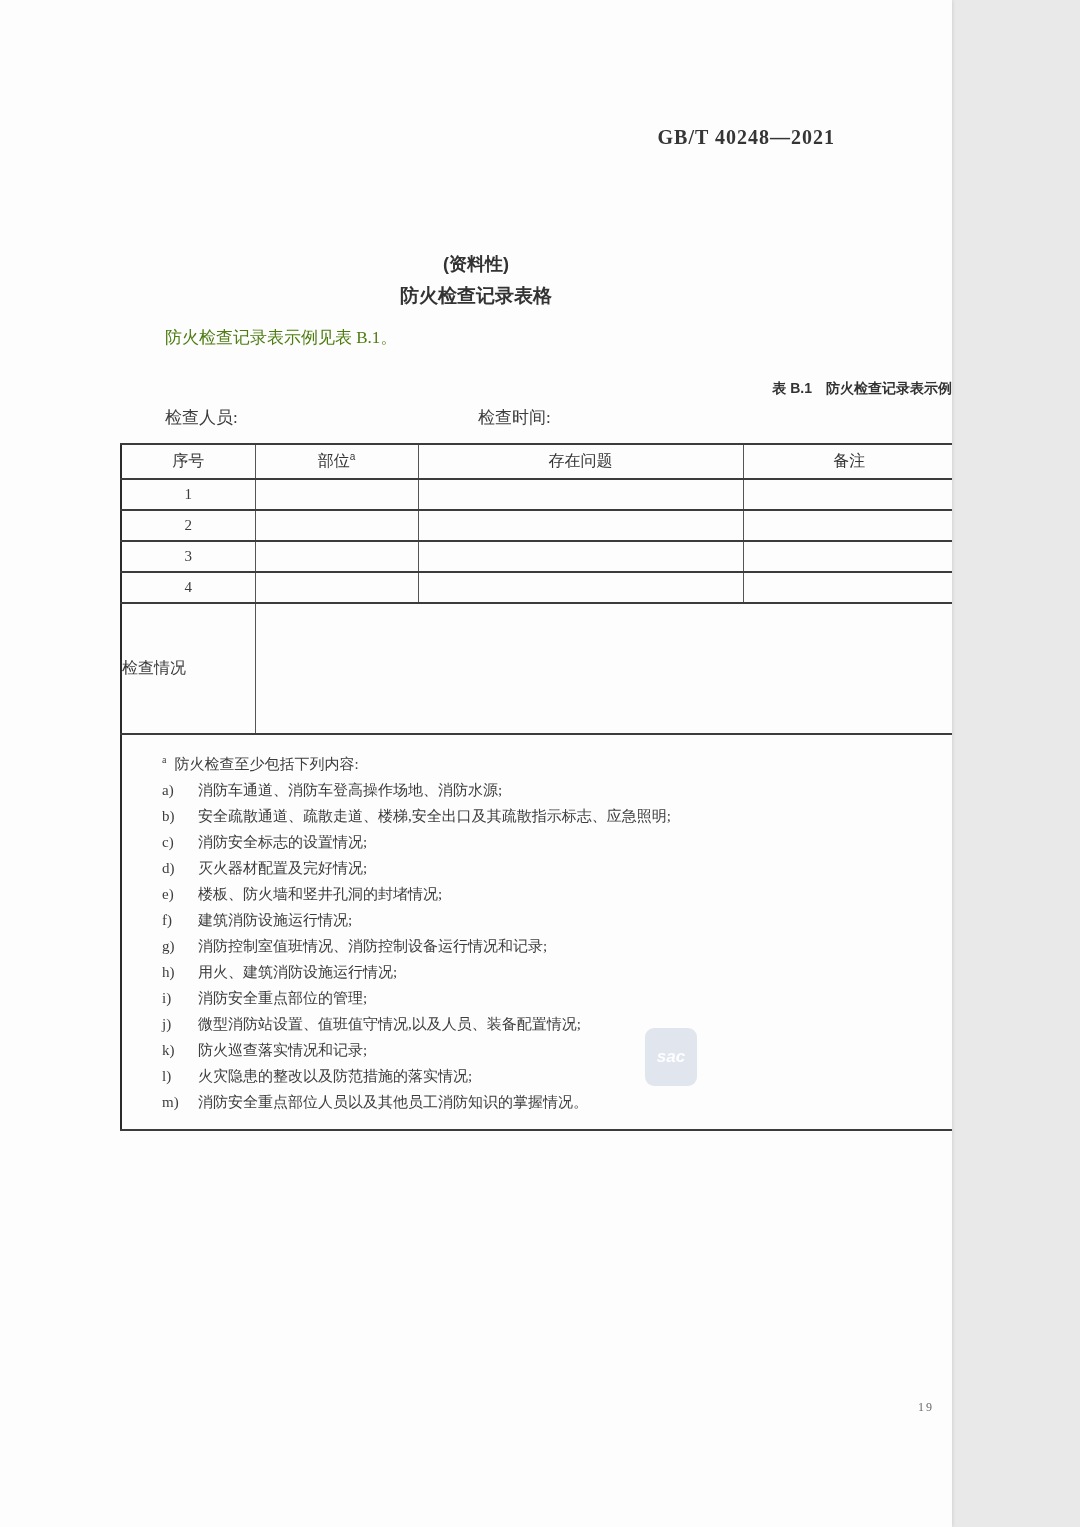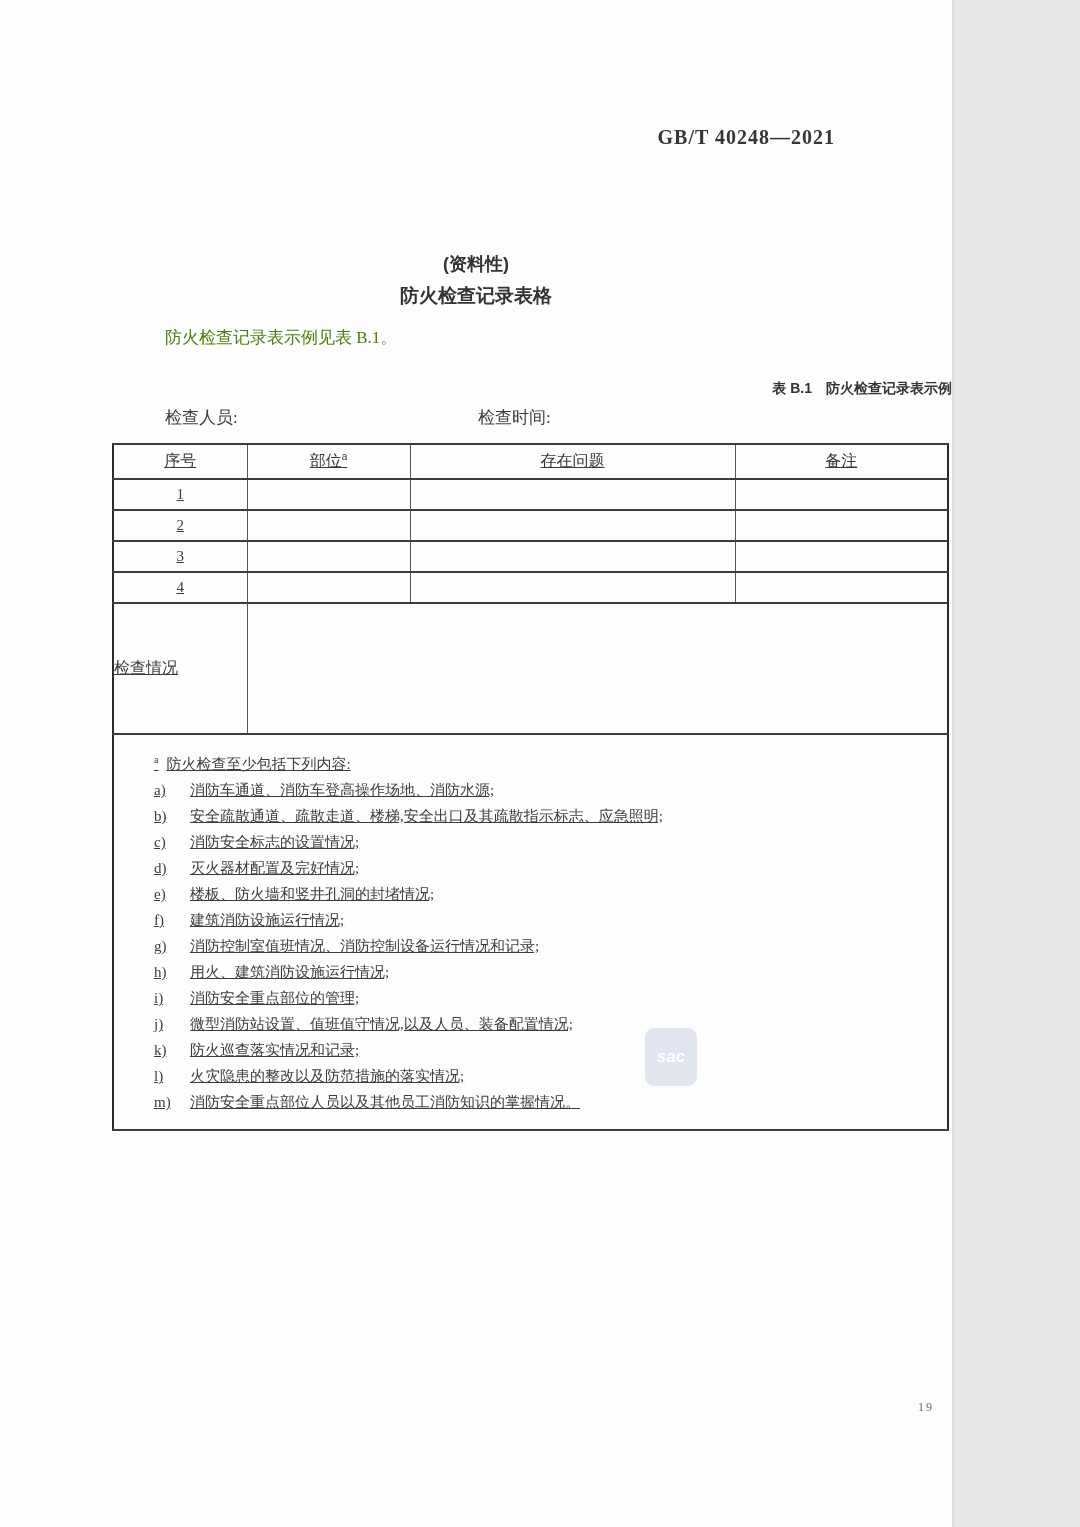--- a/index.html
+++ b/index.html
@@ -28,23 +28,23 @@
     font-size:19px; color:#333; }
   .intro { top:326px; left:165px; font-size:17px; color:#4d7c0f; }
   .caption { top:368px; left:0; width:100%; text-align:right;
     font-family:"Liberation Sans", sans-serif; font-weight:bold;
     font-size:14px; color:#333; white-space:pre;margin-top:12px; }
   .above-row { top:406px; left:0; width:100%; height:24px; font-size:17px; color:#3d3d3d; }
   .inspector-label { position:absolute; left:165px; top:0; }
   .time-label { position:absolute; left:478px; top:0; }
 
   table.record-table {
-    position:absolute; top:443px; left:112px; width:835px;
+    position:absolute; top:443px; left:120px; width:835px;
     border-collapse:collapse; table-layout:fixed;
-    font-size:16px; color:#3b3b3b;text-decoration:underline;
+    font-size:16px; color:#3b3b3b;
   }
   table.record-table { border:2px solid #2b2b2b; }
   table.record-table td, table.record-table th {
     border-left:1px solid #555; border-right:1px solid #555;
     border-top:2px solid #3c3c3c; border-bottom:2px solid #3c3c3c;
     vertical-align:middle;
   }
   .hdr-row th {
     height:35px; font-family:"Liberation Sans", sans-serif;
     font-weight:normal; font-size:16px; text-align:center; color:#353535;

